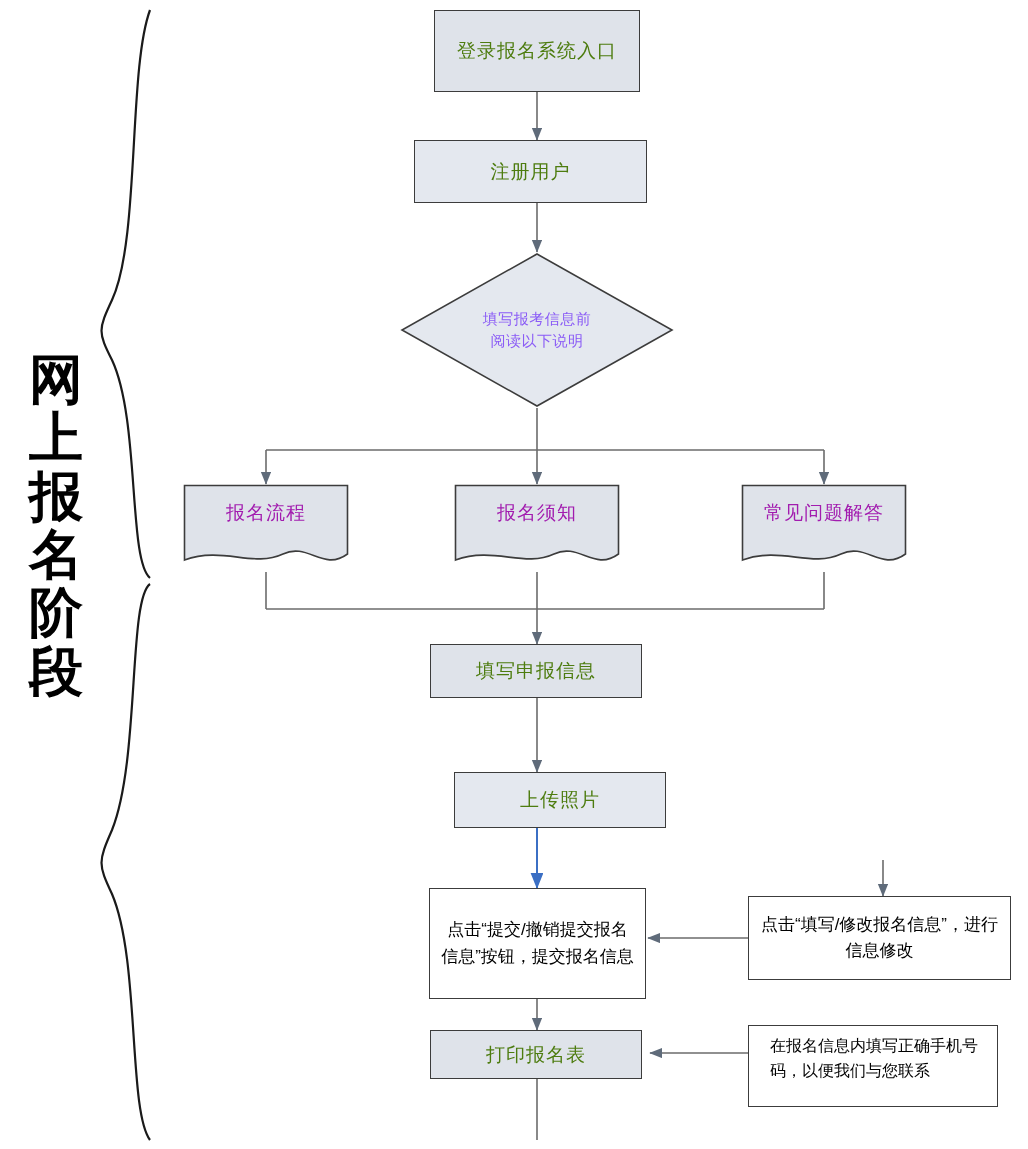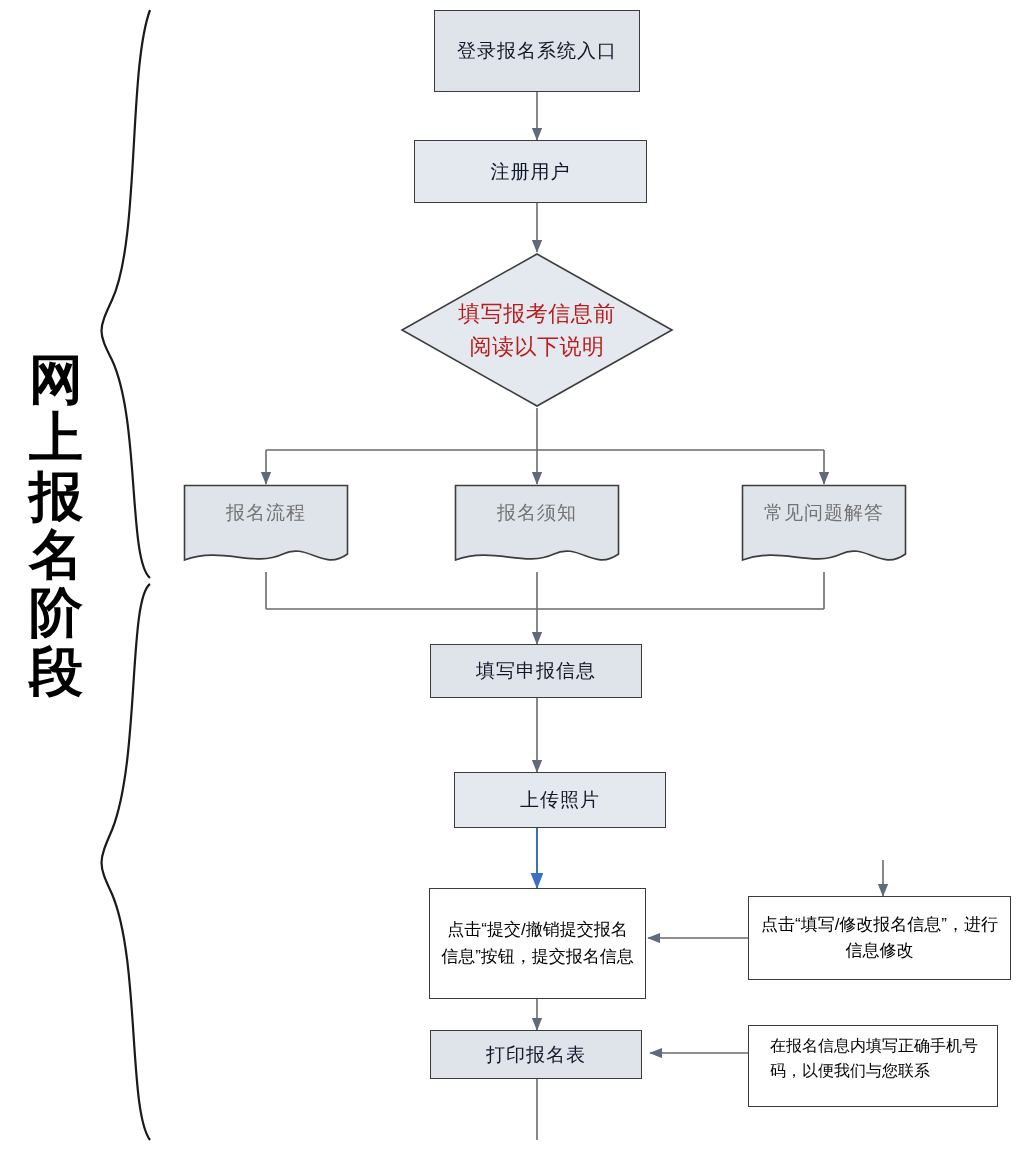--- a/index.html
+++ b/index.html
@@ -17,21 +17,21 @@
     background: #ffffff;
     overflow: hidden;
   }
   .node {
     position: absolute;
     box-sizing: border-box;
     display: flex;
     align-items: center;
     justify-content: center;
     text-align: center;
-    color: #0f172a;
+    color: #4d7c0f;
     line-height: 1.45;
   }
   
   .proc {
     background: #dfe3ea;
     border: 1.5px solid #3c3c3c;
     font-size: 19px;
     letter-spacing: 1px;
   }
   .proc.light {
@@ -49,22 +49,22 @@
   .diamond-label {
     position: absolute;
     left: 0;
     top: 0;
     width: 100%;
     height: 100%;
     display: flex;
     align-items: center;
     justify-content: center;
     text-align: center;
-    font-size: 22px;
-    color: #b91c1c;
+    font-size: 15px;
+    color: #8b5cf6;
     line-height: 1.5;
     letter-spacing: 0.5px;
   }
   
   .docshape {
     position: absolute;
   }
   .docshape svg {
     position: absolute;
     left: 0;
@@ -73,21 +73,21 @@
   .doc-label {
     position: absolute;
     left: 0;
     top: 0;
     width: 100%;
     display: flex;
     align-items: center;
     justify-content: center;
     font-size: 19px;
     letter-spacing: 1px;
-    color: #737373;
+    color: #a21caf;
   }
   
   .note {
     position: absolute;
     box-sizing: border-box;
     border: 1.5px solid #2f3e4e;
     background: #dce6f1;
     font-size: 17px;
     line-height: 1.55;
     color: #000;

